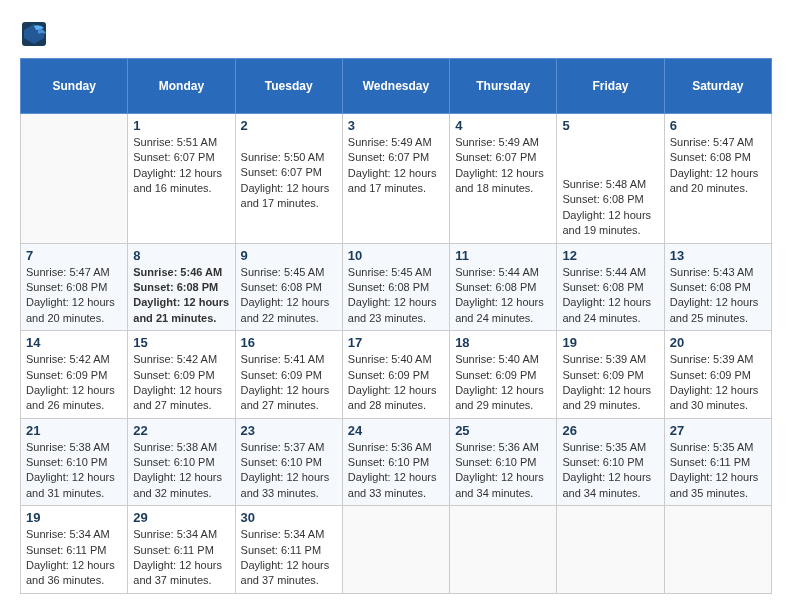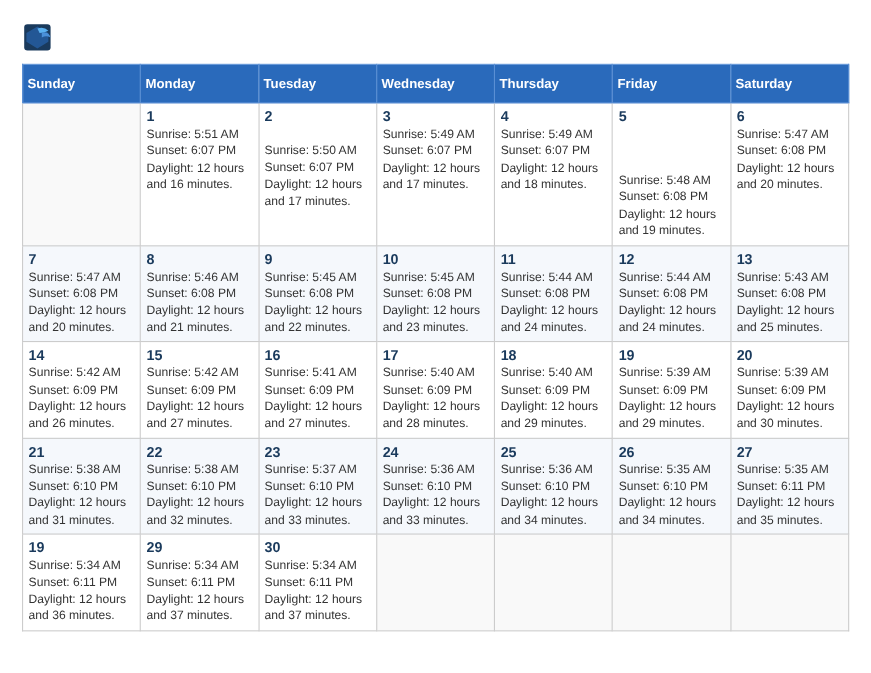--- a/index.html
+++ b/index.html
@@ -43,22 +43,22 @@
       color: #333;
     }
     .calendar-table {
       width: 100%;
       border-collapse: collapse;
       font-size: 11px;
     }
     .calendar-table th {
       background-color: #2a6abb;
       color: #fff;
-      padding: 10px 4px;
-      text-align: left;
+      padding: 20px 4px;
+      text-align: center;
       font-size: 12px;
       font-weight: bold;
       border: 1px solid #5a8fd4;
     }
     .calendar-table td {
       border: 1px solid #ccc;
       padding: 4px 5px;
       vertical-align: top;
       width: 107px;
       min-height: 80px;
@@ -168,21 +168,21 @@
       <tr>
         <td>
           <span class="day-number">7</span>
           <div class="day-info" style="white-space: pre-line;">Sunrise: 5:47 AM
 Sunset: 6:08 PM
 Daylight: 12 hours
 and 20 minutes.</div>
         </td>
         <td>
           <span class="day-number">8</span>
-          <div class="day-info" style="white-space: pre-line;">Sunrise: 5:46 AM
+          <div class="day-info" style="white-space: pre-line; font-weight: bold;">Sunrise: 5:46 AM
 Sunset: 6:08 PM
 Daylight: 12 hours
 and 21 minutes.</div>
         </td>
         <td>
           <span class="day-number">9</span>
           <div class="day-info" style="white-space: pre-line;">Sunrise: 5:45 AM
 Sunset: 6:08 PM
 Daylight: 12 hours
 and 22 minutes.</div>

